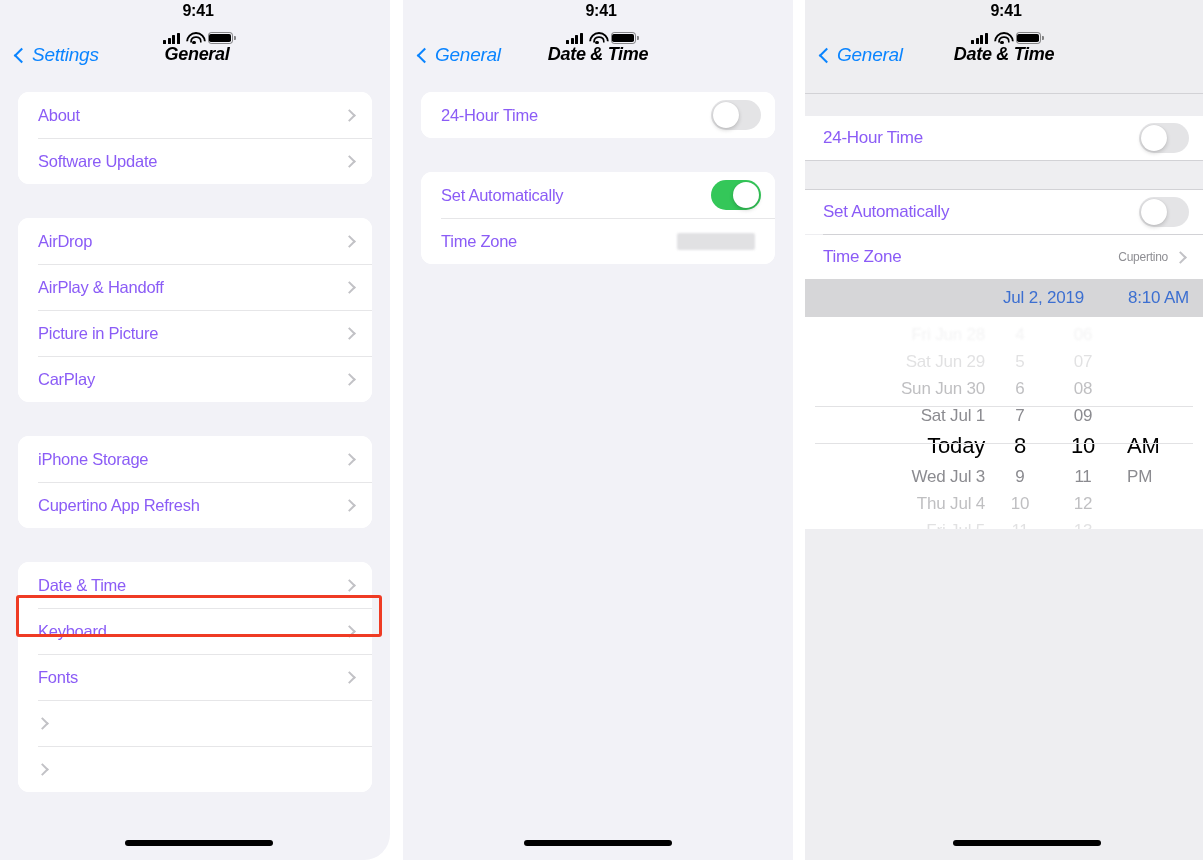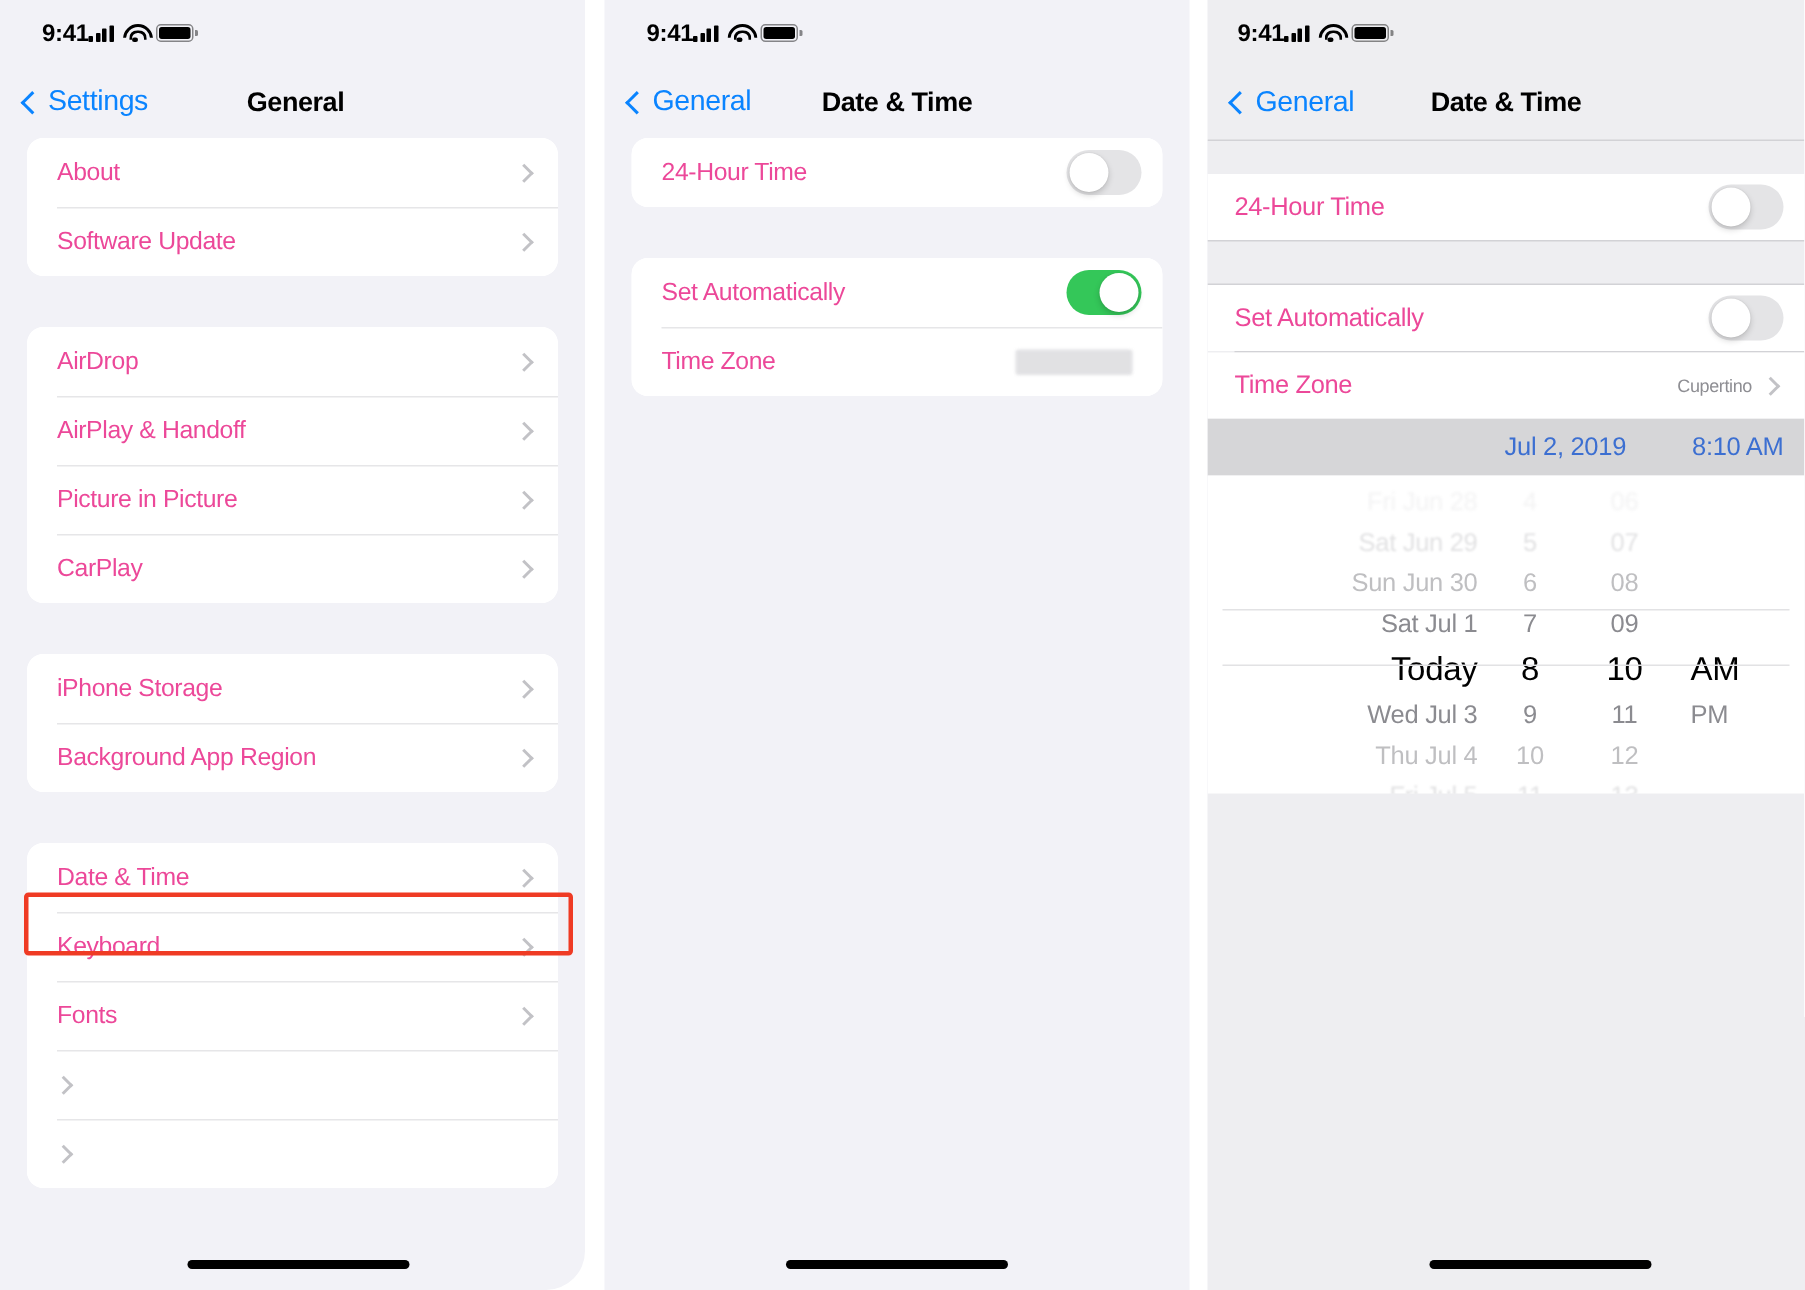--- a/index.html
+++ b/index.html
@@ -32,21 +32,23 @@
   .gap     { width: 13px;  background: #ffffff; flex: 0 0 auto; height: 860px; }
   .panel-2 { width: 390px; }
   .gap2    { width: 12px;  background: #ffffff; flex: 0 0 auto; height: 860px; }
   .panel-3 { width: 398px; background: #eeeef1; }
 
   
   .statusbar {
     height: 44px;
     display: flex;
     align-items: center;
+    justify-content: space-between;
     padding: 0 22px 0 28px;
+    flex-direction: column;
   }
   .panel-3 .statusbar { padding: 0 16px 0 20px; }
   .clock {
     font-size: 16px;
     font-weight: 700;
     color: #000;
     letter-spacing: -0.2px;
     padding-top: 2px;
   }
   .status-icons {
@@ -94,23 +96,24 @@
   .battery .cap {
     position: absolute; right: -3px; top: 3.6px;
     width: 1.8px; height: 4.6px;
     background: rgba(0,0,0,.45); border-radius: 0 1px 1px 0;
   }
 
   
   .navbar {
     height: 48px;
     display: flex;
-    align-items: center;
+    align-items: flex-start;
     position: relative;
     padding: 0 16px;
+    font-style: italic;
   }
   .panel-3 .navbar { height: 50px; }
   .back {
     display: flex;
     align-items: center;
     gap: 4px;
     color: #0a84ff;
     font-size: 19px;
     letter-spacing: -0.25px;
     cursor: pointer;
@@ -157,21 +160,21 @@
   }
   .row + .row::before {
     content: "";
     position: absolute;
     left: 20px; right: 0; top: 0;
     height: 1px;
     background: #e6e6e8;
   }
   .row-label {
     font-size: 16.5px;
-    color: #ec4899;
+    color: #8b5cf6;
     letter-spacing: -0.25px;
     flex: 1;
   }
   .disc {
     width: 9px; height: 9px;
     border-top: 2px solid #c2c2c6;
     border-right: 2px solid #c2c2c6;
     transform: rotate(45deg);
     margin-right: 4px;
   }
@@ -391,21 +394,21 @@
       </div>
 
       <div class="spacer-34"></div>
 
       <div class="group">
         <div class="row">
           <span class="row-label">iPhone Storage</span>
           <span class="disc"></span>
         </div>
         <div class="row">
-          <span class="row-label">Background App Region</span>
+          <span class="row-label">Cupertino App Refresh</span>
           <span class="disc"></span>
         </div>
       </div>
 
       <div class="spacer-34"></div>
 
       <div class="group">
         <div class="row">
           <span class="row-label">Date &amp; Time</span>
           <span class="disc"></span>

